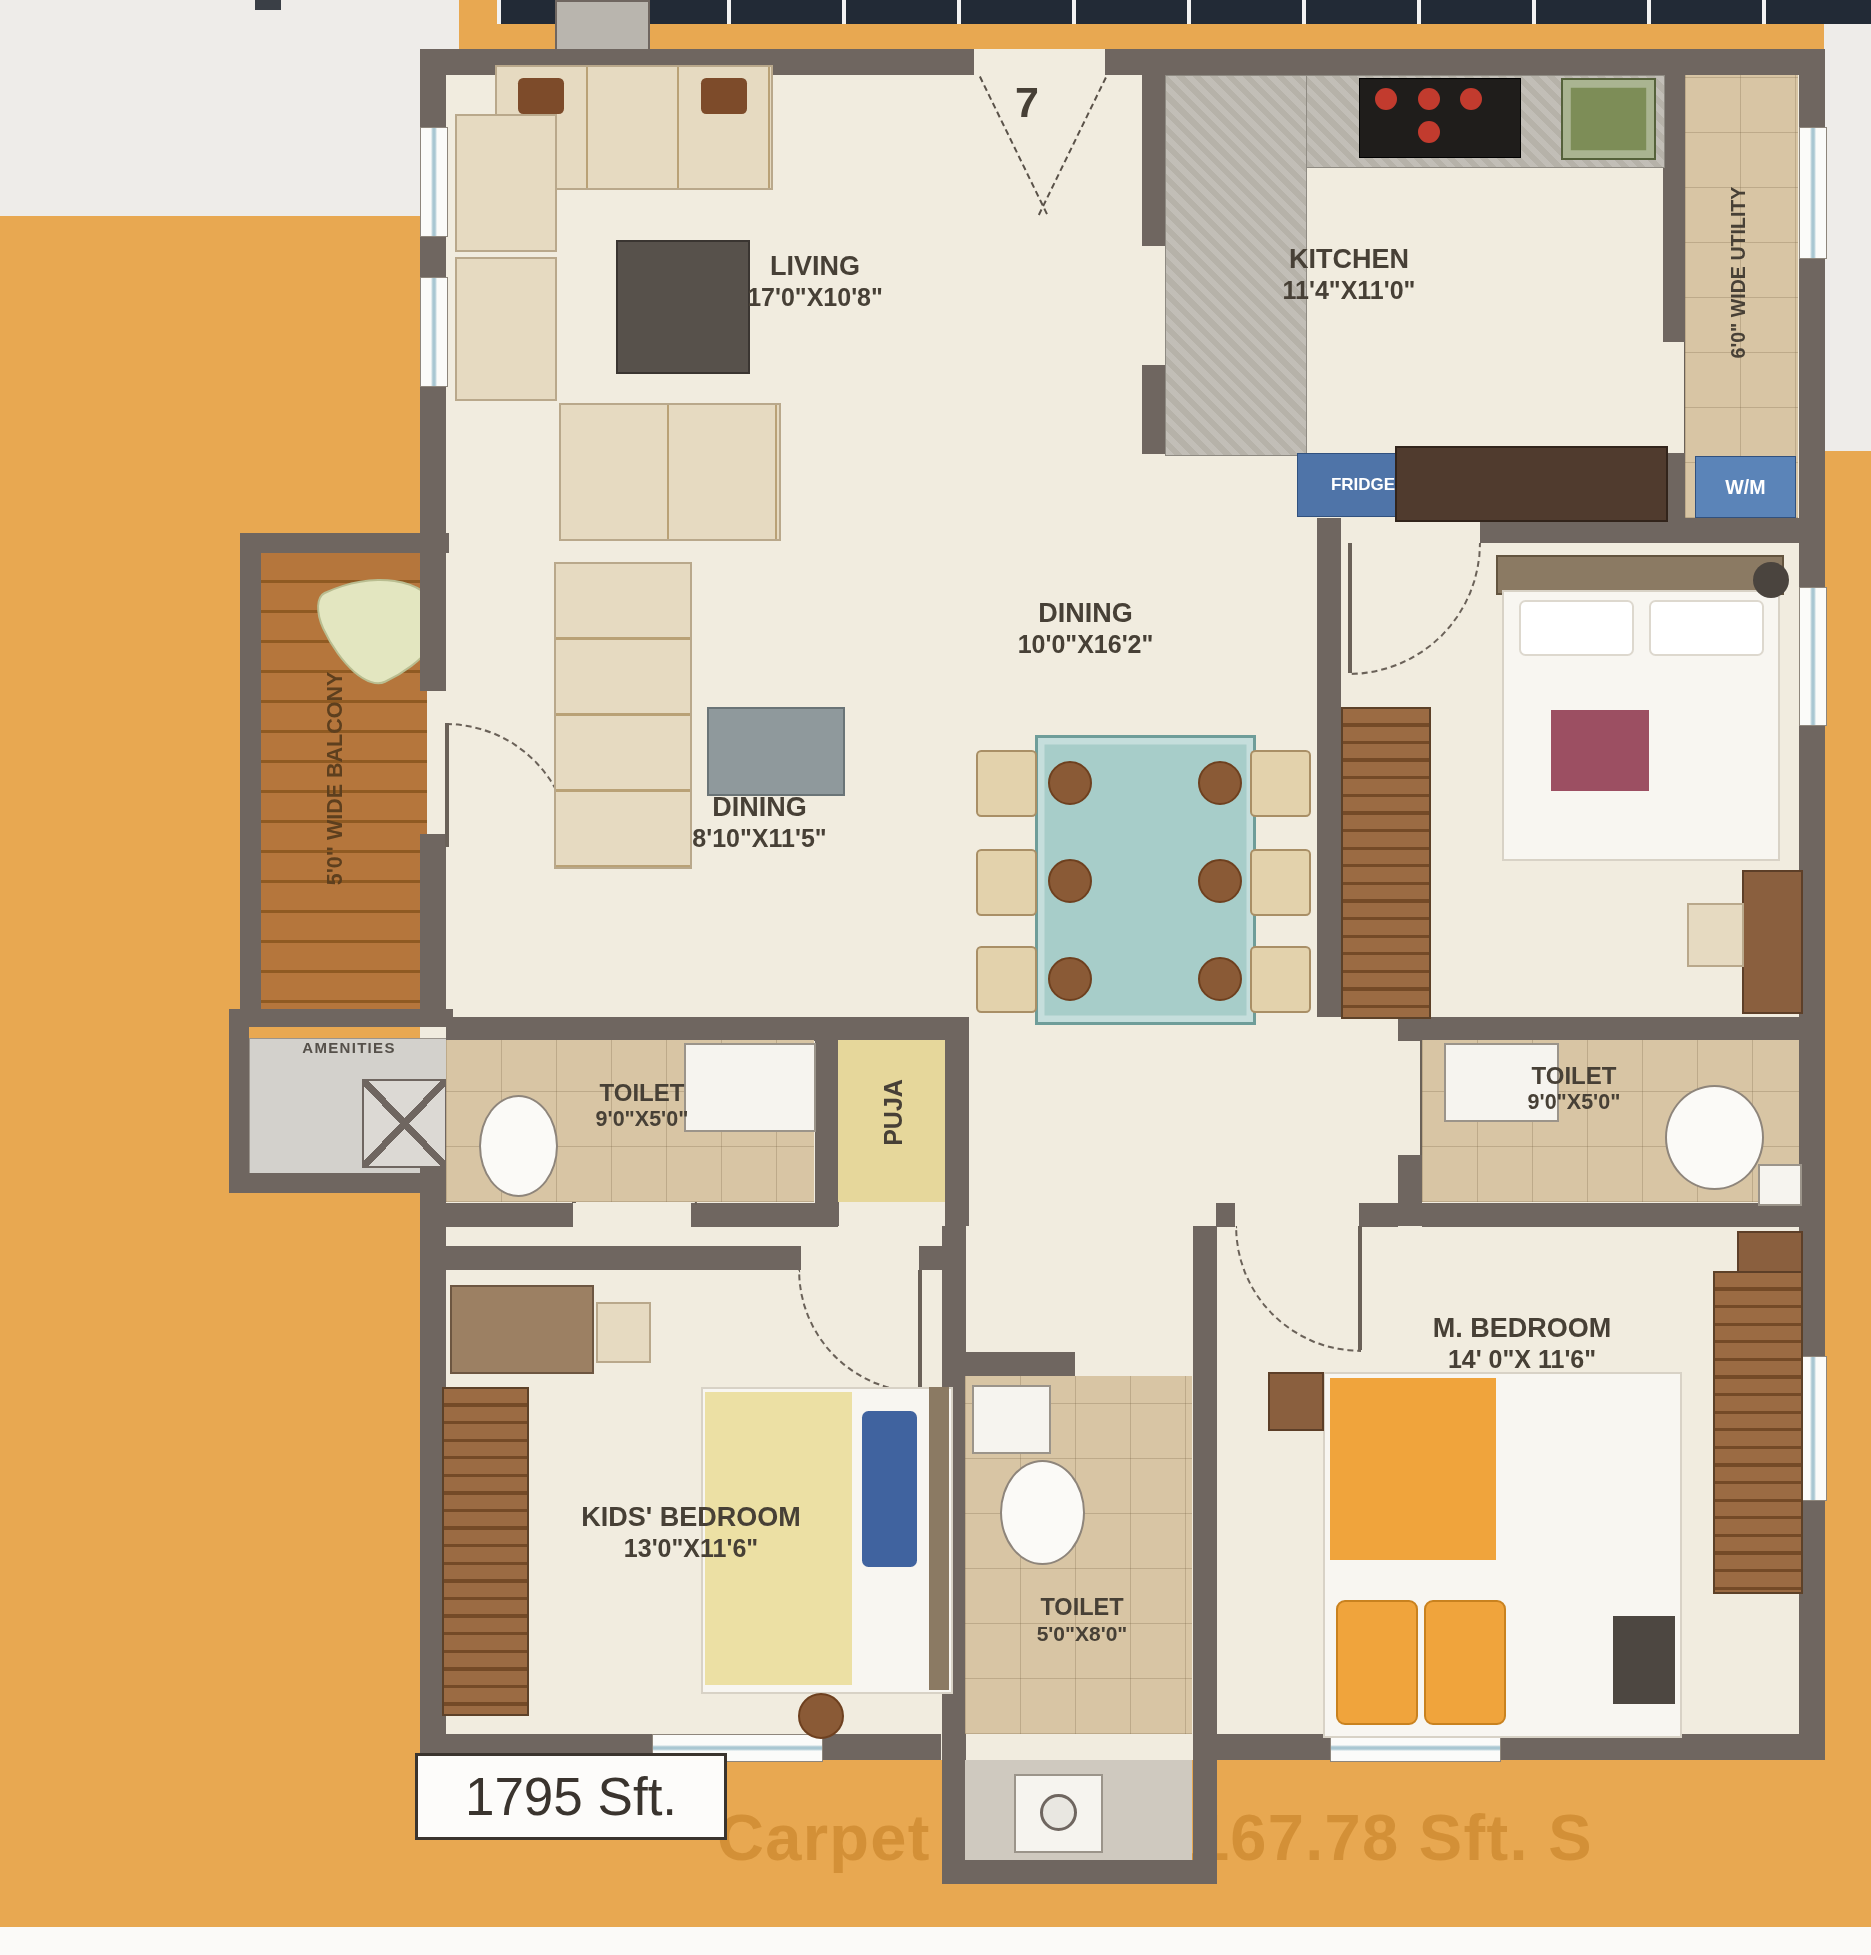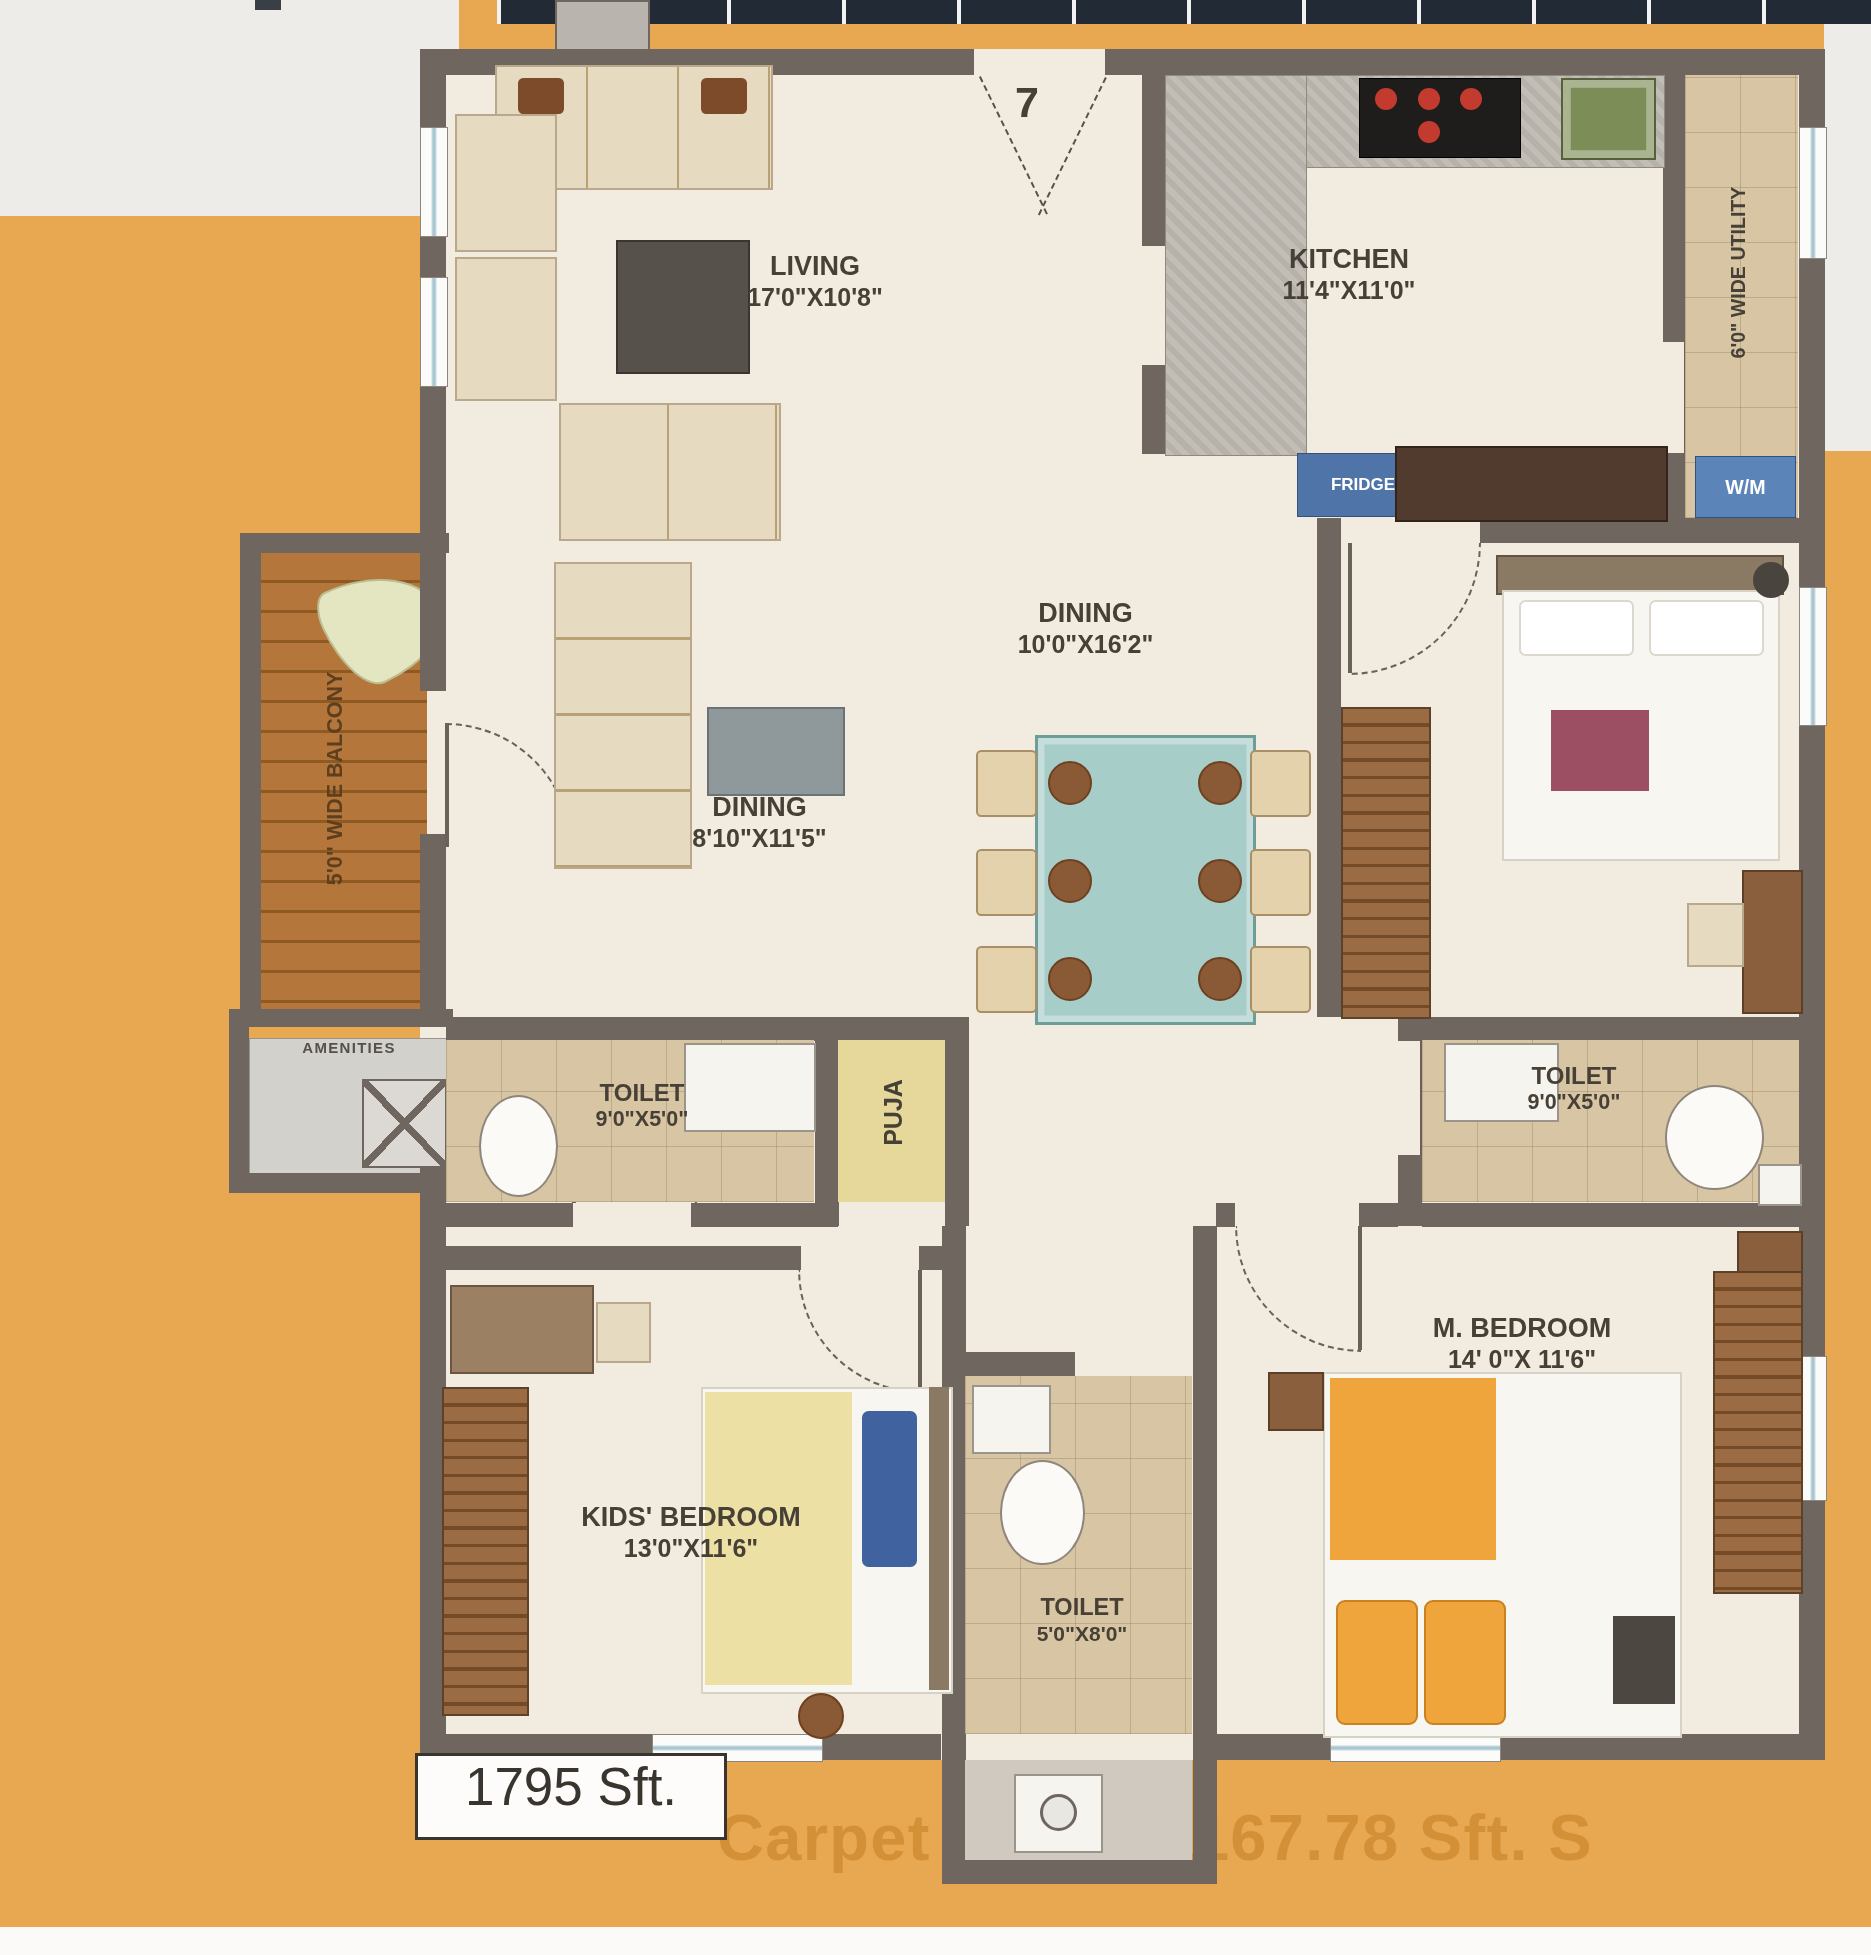--- a/index.html
+++ b/index.html
@@ -239,18 +239,18 @@
   </div>
   <div class="lbl" style="left:984px;top:1594px;width:196px;font-size:23.5px;">
     <div>TOILET</div>
     <div style="font-size:21px;">5'0"X8'0"</div>
   </div>
   <div class="vlbl" style="left:1543px;top:261px;width:391px;font-size:19.6px;">6'0" WIDE UTILITY</div>
   <div class="vlbl" style="left:127px;top:766px;width:417px;font-size:21.5px;color:#5D3F1E;">5'0" WIDE BALCONY</div>
   <div class="vlbl" style="left:809px;top:1098px;width:169px;font-size:25px;">PUJA</div>
   <div class="lbl" style="left:251px;top:1039px;width:196px;font-size:15px;letter-spacing:1.3px;color:#55504a;">AMENITIES</div>
 
-  <div class="abs" style="left:415px;top:1753px;width:306px;height:81px;background:#FDFCFA;border:3.3px solid #3A342E;display:flex;align-items:flex-start;justify-content:center;">
+  <div class="abs" style="left:415px;top:1753px;width:306px;height:81px;background:#FDFCFA;border:3.3px solid #3A342E;display:flex;align-items:center;justify-content:center;">
     <span style="font-size:53px;font-weight:400;color:#3A342E;font-family:'Liberation Sans',sans-serif;">1795 Sft.</span>
   </div>
 
 </div>
 
 
 </body></html>

